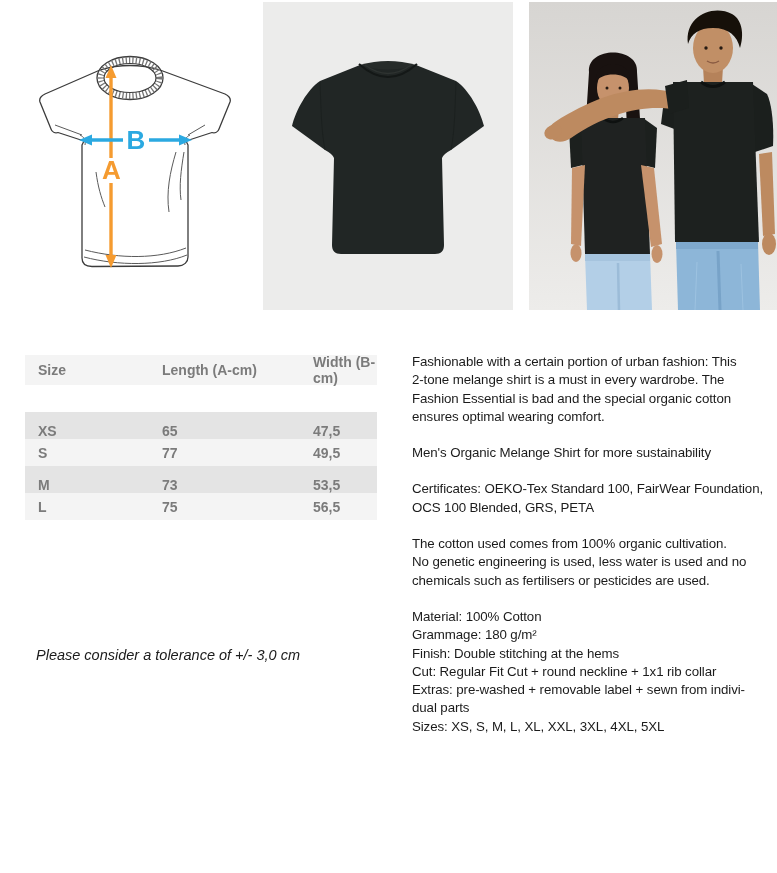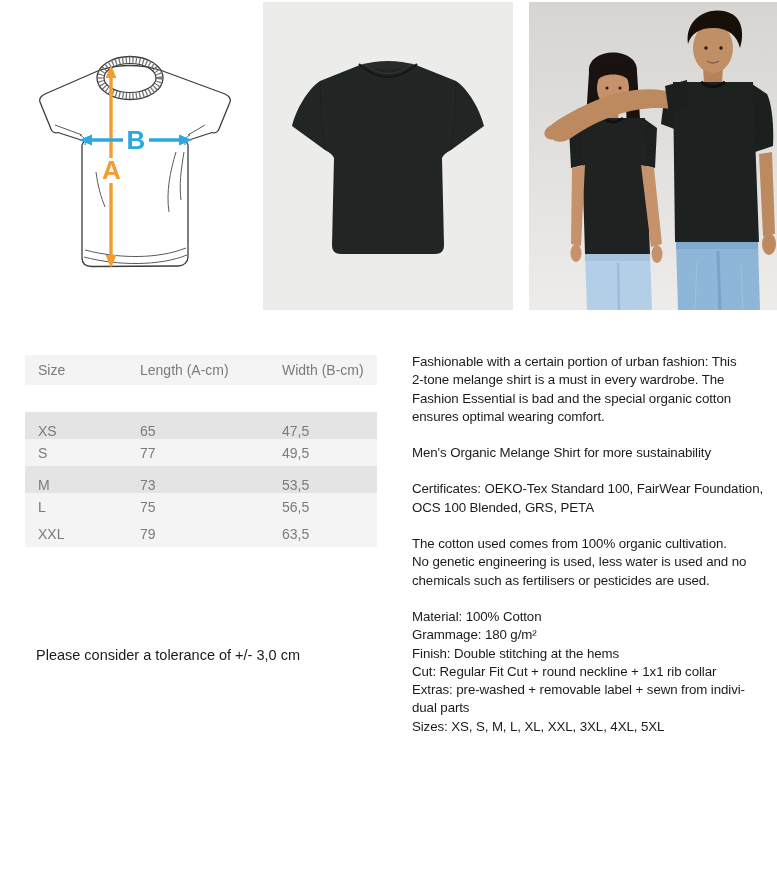--- a/index.html
+++ b/index.html
@@ -6,29 +6,29 @@
   .page{position:relative;width:777px;height:873px;background:#ffffff;overflow:hidden;
         font-family:"Liberation Sans",sans-serif;}
   .panel{position:absolute;}
   #diagram-panel{left:0;top:0;width:260px;height:310px;background:#ffffff;}
   #flatlay-panel{left:263px;top:2px;width:250px;height:308px;}
   #models-panel{left:529px;top:2px;width:248px;height:308px;}
   .panel svg{display:block;width:100%;height:100%;}
 
   
   .size-table{position:absolute;left:25px;top:355px;width:352px;font-size:14px;color:#7b7b7b;}
-  .trow{display:flex;height:27px;align-items:center;}
+  .trow{display:flex;height:27px;align-items:center;font-weight:bold;}
   .trow.header{height:30px;background:#f4f4f4;}
   .trow.odd{background:#e4e4e4;align-items:flex-end;}
   .trow.even{background:#f4f4f4;}
   .trow .c1{width:115px;padding-left:13px;box-sizing:border-box;}
-  .trow .c2{width:142px;}
-  .trow .c3{flex:1;}
-
-  .tolerance{position:absolute;left:36px;top:647px;font-size:14.5px;color:#1b1b1b;}
+  .trow .c2{width:142px;margin-left:22px;}
+  .trow .c3{flex:1;margin-left:9px;}
+
+  .tolerance{position:absolute;left:36px;top:647px;font-size:14.5px;color:#1b1b1b;font-style:italic;}
 
   .description{position:absolute;left:412px;top:353px;width:372px;
                font-size:13.3px;line-height:18.3px;color:#1b1b1b;letter-spacing:-0.1px;}
   .description p{margin:0 0 18px 0;white-space:pre-line;}
 </style>
 </head>
 <body>
 
 <div class="page">
 
@@ -179,25 +179,20 @@
         <div class="trow odd">
         <div class="c1">M</div>
         <div class="c2">73</div>
         <div class="c3">53,5</div>
       </div>
         <div class="trow even">
         <div class="c1">L</div>
         <div class="c2">75</div>
         <div class="c3">56,5</div>
       </div>
-        <div class="trow even">
-        <div class="c1">XXL</div>
-        <div class="c2">79</div>
-        <div class="c3">63,5</div>
-      </div>
       </div>
   </div>
 
   <div class="tolerance">Please consider a tolerance of +/- 3,0 cm</div>
 
   <div class="description">
     <p>Fashionable with a certain portion of urban fashion: This
 2-tone melange shirt is a must in every wardrobe. The
 Fashion Essential is bad and the special organic cotton
 ensures optimal wearing comfort.</p>

